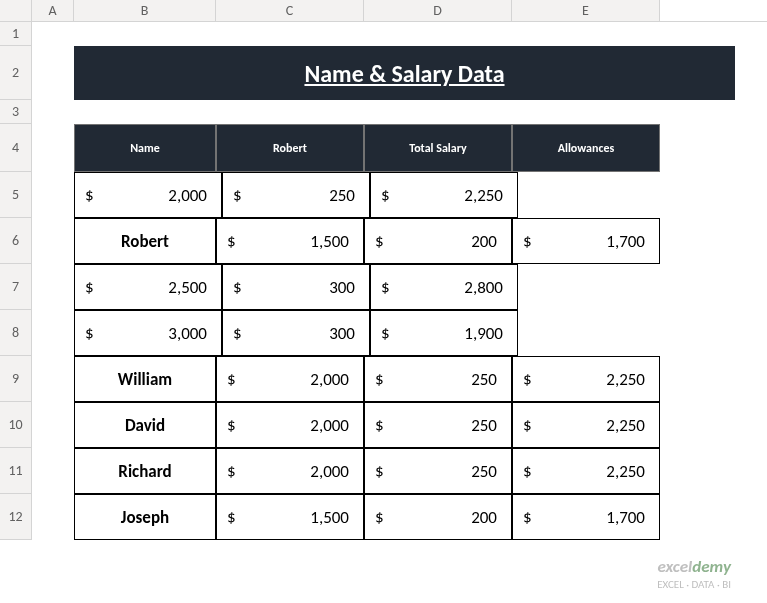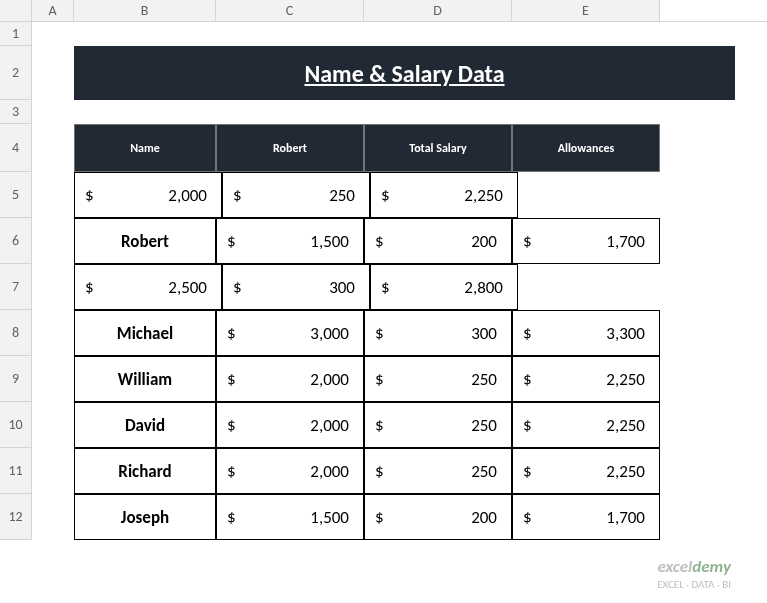--- a/index.html
+++ b/index.html
@@ -204,32 +204,31 @@
             <span>300</span>
           </div>
           <div class="money-cell col-E">
             <span>$</span>
             <span>2,800</span>
           </div>
         </div>
         <div class="row row-data">
           <div class="row-header corner">8</div>
           <div class="cell col-A"></div>
-          <div class="name-cell col-B">Michael</div>
           <div class="money-cell col-C">
             <span>$</span>
             <span>3,000</span>
           </div>
           <div class="money-cell col-D">
             <span>$</span>
             <span>300</span>
           </div>
           <div class="money-cell col-E">
             <span>$</span>
-            <span>3,300</span>
+            <span>1,900</span>
           </div>
         </div>
         <div class="row row-data">
           <div class="row-header corner">9</div>
           <div class="cell col-A"></div>
           <div class="name-cell col-B">William</div>
           <div class="money-cell col-C">
             <span>$</span>
             <span>2,000</span>
           </div>

